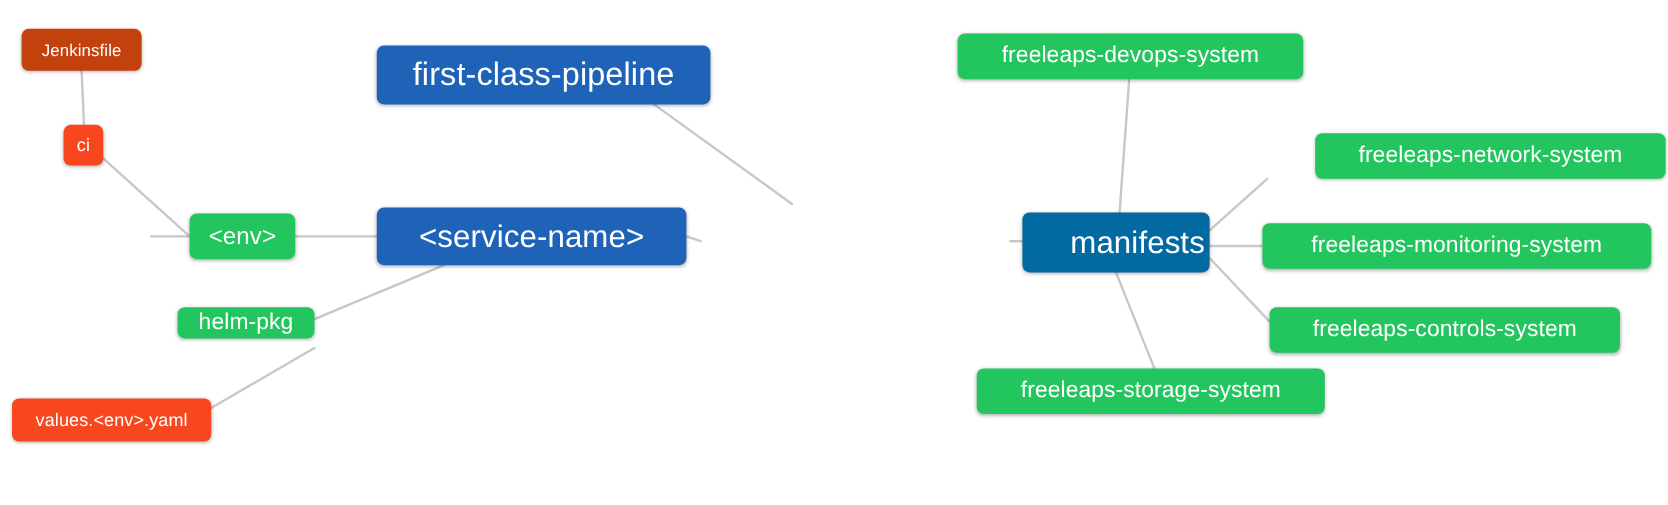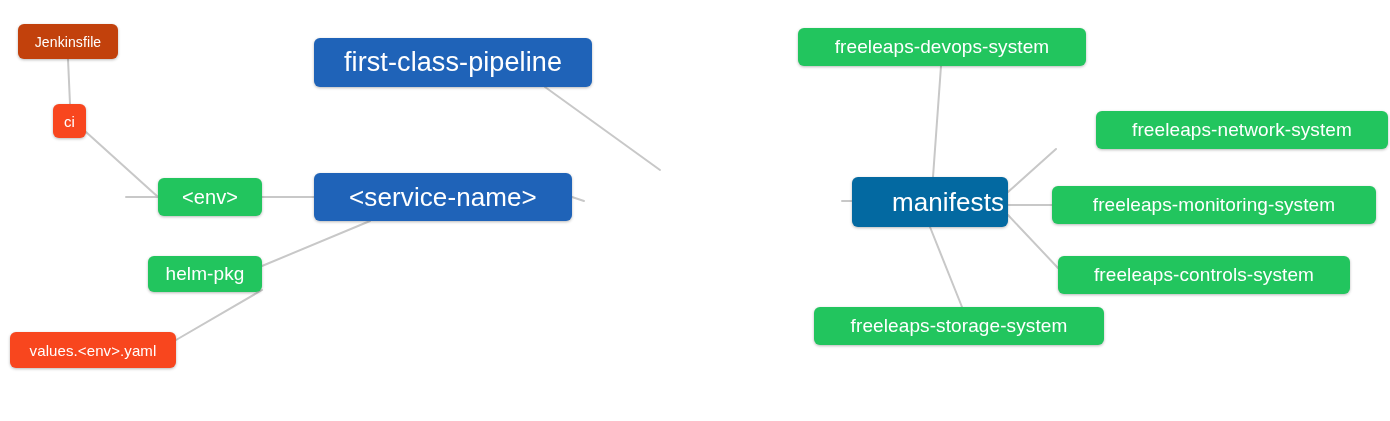--- a/index.html
+++ b/index.html
@@ -59,27 +59,27 @@
       <line x1="1008" y1="205" x2="1052" y2="205" stroke="#c8c8c8" stroke-width="2" stroke-linecap="round"></line>
       <line x1="1008" y1="215" x2="1058" y2="268" stroke="#c8c8c8" stroke-width="2" stroke-linecap="round"></line>
       <line x1="930" y1="227" x2="962" y2="307" stroke="#c8c8c8" stroke-width="2" stroke-linecap="round"></line>
     </svg>
 <div class="node" style="left: 18px; top: 24px; width: 100px; height: 35px; background: #c2410c; font-size: 14px;">
       <span>Jenkinsfile</span>
     </div>
     <div class="node" style="left: 53px; top: 104px; width: 33px; height: 34px; background: rgb(248, 70, 30); font-size: 15px;">
       <span>ci</span>
     </div>
-    <div class="node" style="left: 158px; top: 178px; width: 104px; height: 38px; background: rgb(34, 197, 94); font-size: 20px; justify-content: center;">
+    <div class="node" style="left: 158px; top: 178px; width: 88px; height: 38px; background: rgb(34, 197, 94); font-size: 20px; justify-content: center;">
       <span>&lt;env&gt;</span>
     </div>
     <div class="node" style="left: 10px; top: 332px; width: 166px; height: 36px; background: rgb(248, 70, 30); font-size: 15px;">
       <span>values.&lt;env&gt;.yaml</span>
     </div>
-    <div class="node" style="left: 148px; top: 256px; width: 114px; height: 36px; background: rgb(34, 197, 94); font-size: 19px;">
+    <div class="node" style="left: 148px; top: 256px; width: 114px; height: 26px; background: rgb(34, 197, 94); font-size: 19px;">
       <span>helm-pkg</span>
     </div>
     <div class="node" style="left: 314px; top: 38px; width: 278px; height: 49px; background: rgb(31, 99, 184); font-size: 27px;">
       <span>first-class-pipeline</span>
     </div>
     <div class="node" style="left: 314px; top: 173px; width: 258px; height: 48px; background: rgb(31, 99, 184); font-size: 26px;">
       <span>&lt;service-name&gt;</span>
     </div>
     <div class="node" style="left: 852px; top: 177px; width: 156px; height: 50px; background: #0369a1; font-size: 26px; padding-left: 36px;">
       <span>manifests</span>

